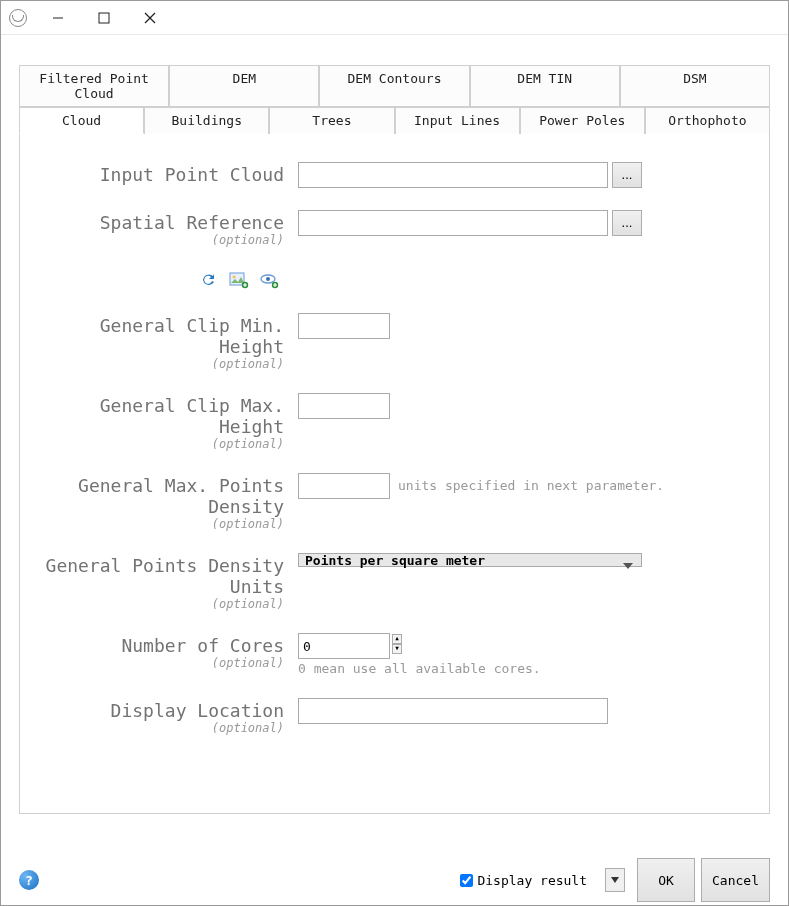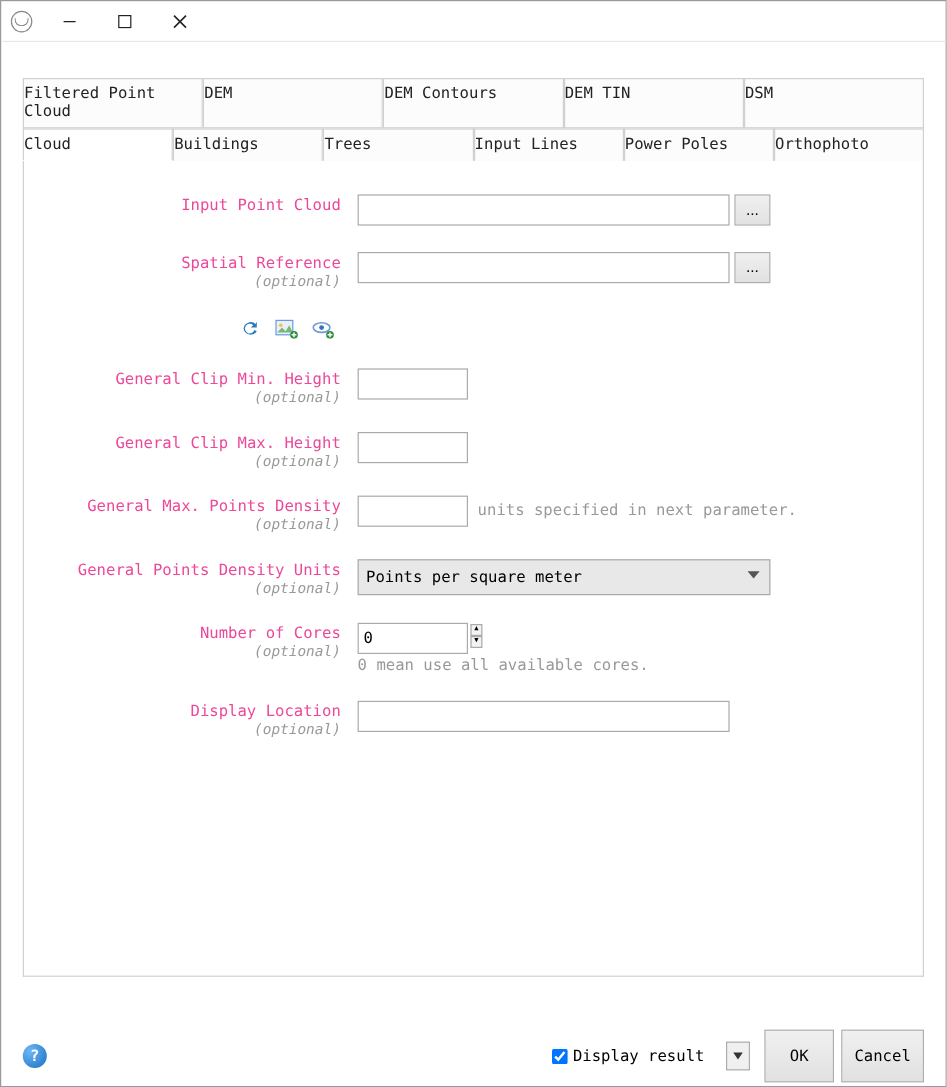--- a/index.html
+++ b/index.html
@@ -52,20 +52,21 @@
   .win-btn svg { display:block; }
 
   .tabs-area {
     margin: 30px 18px 0 18px;
   }
   .tab-row {
     display: flex;
   }
   .tab {
     flex: 1;
+    text-align: center;
     padding: 5px 0;
     background: #fcfcfc;
     border: 1px solid #d0d0d0;
     border-bottom: none;
     font-size: 13px;
     color: #222;
   }
   .tab-row.upper .tab { border-bottom: 1px solid #d0d0d0; }
   .tab.active {
     background: #fff;
@@ -84,21 +85,21 @@
   .form-row {
     display: flex;
     margin-bottom: 22px;
   }
   .label-col {
     width: 260px;
     text-align: right;
     padding-right: 14px;
     padding-top: 2px;
   }
-  .label-main { font-size: 13px; color: #ec4899; }
+  .label-main { font-size: 18px; color: #737373; }
   .label-sub { font-size: 12px; color: #999; font-style: italic; }
   .ctrl-col {
     flex: 1;
     display: flex;
     align-items: flex-start;
     flex-wrap: wrap;
   }
   .txt-wide {
     width: 310px; height: 26px;
     border: 1px solid #aaa;
@@ -119,29 +120,30 @@
     width: 30px; height: 26px;
     margin-left: 4px;
     border: 1px solid #adadad;
     background: linear-gradient(#f0f0f0,#e1e1e1);
     font-size: 13px;
     line-height: 20px;
     text-align: center;
     padding: 0;
   }
   .dropdown {
-    width: 344px; height: 30px;
+    width: 344px; height: 14px;
     border: 1px solid #aaa;
     background: #e8e8e8;
     padding: 0 22px 0 6px;
     font-family: inherit;
     font-size: 13px;
     display: flex;
     align-items: center;
     position: relative;
+    font-weight: bold;
   }
   .dropdown::after {
     content: "";
     position: absolute;
     right: 8px; top: 9px;
     border-left: 5px solid transparent;
     border-right: 5px solid transparent;
     border-top: 6px solid #555;
   }
   .hint {

